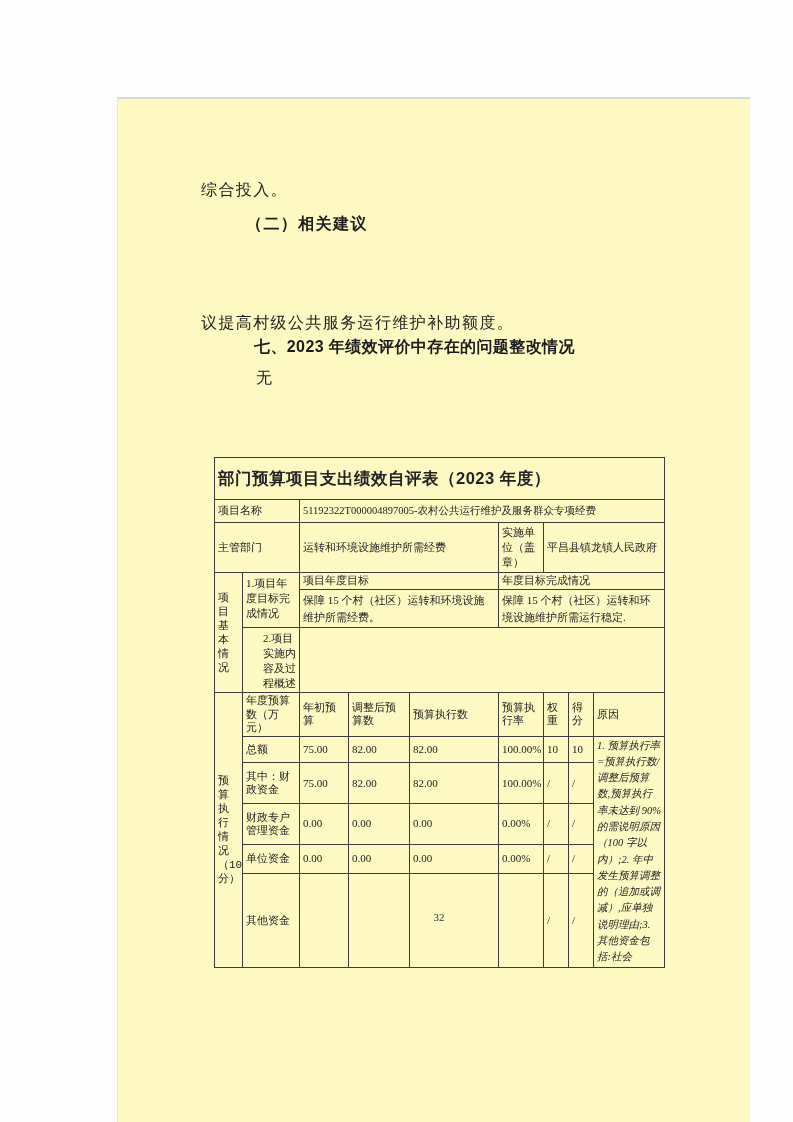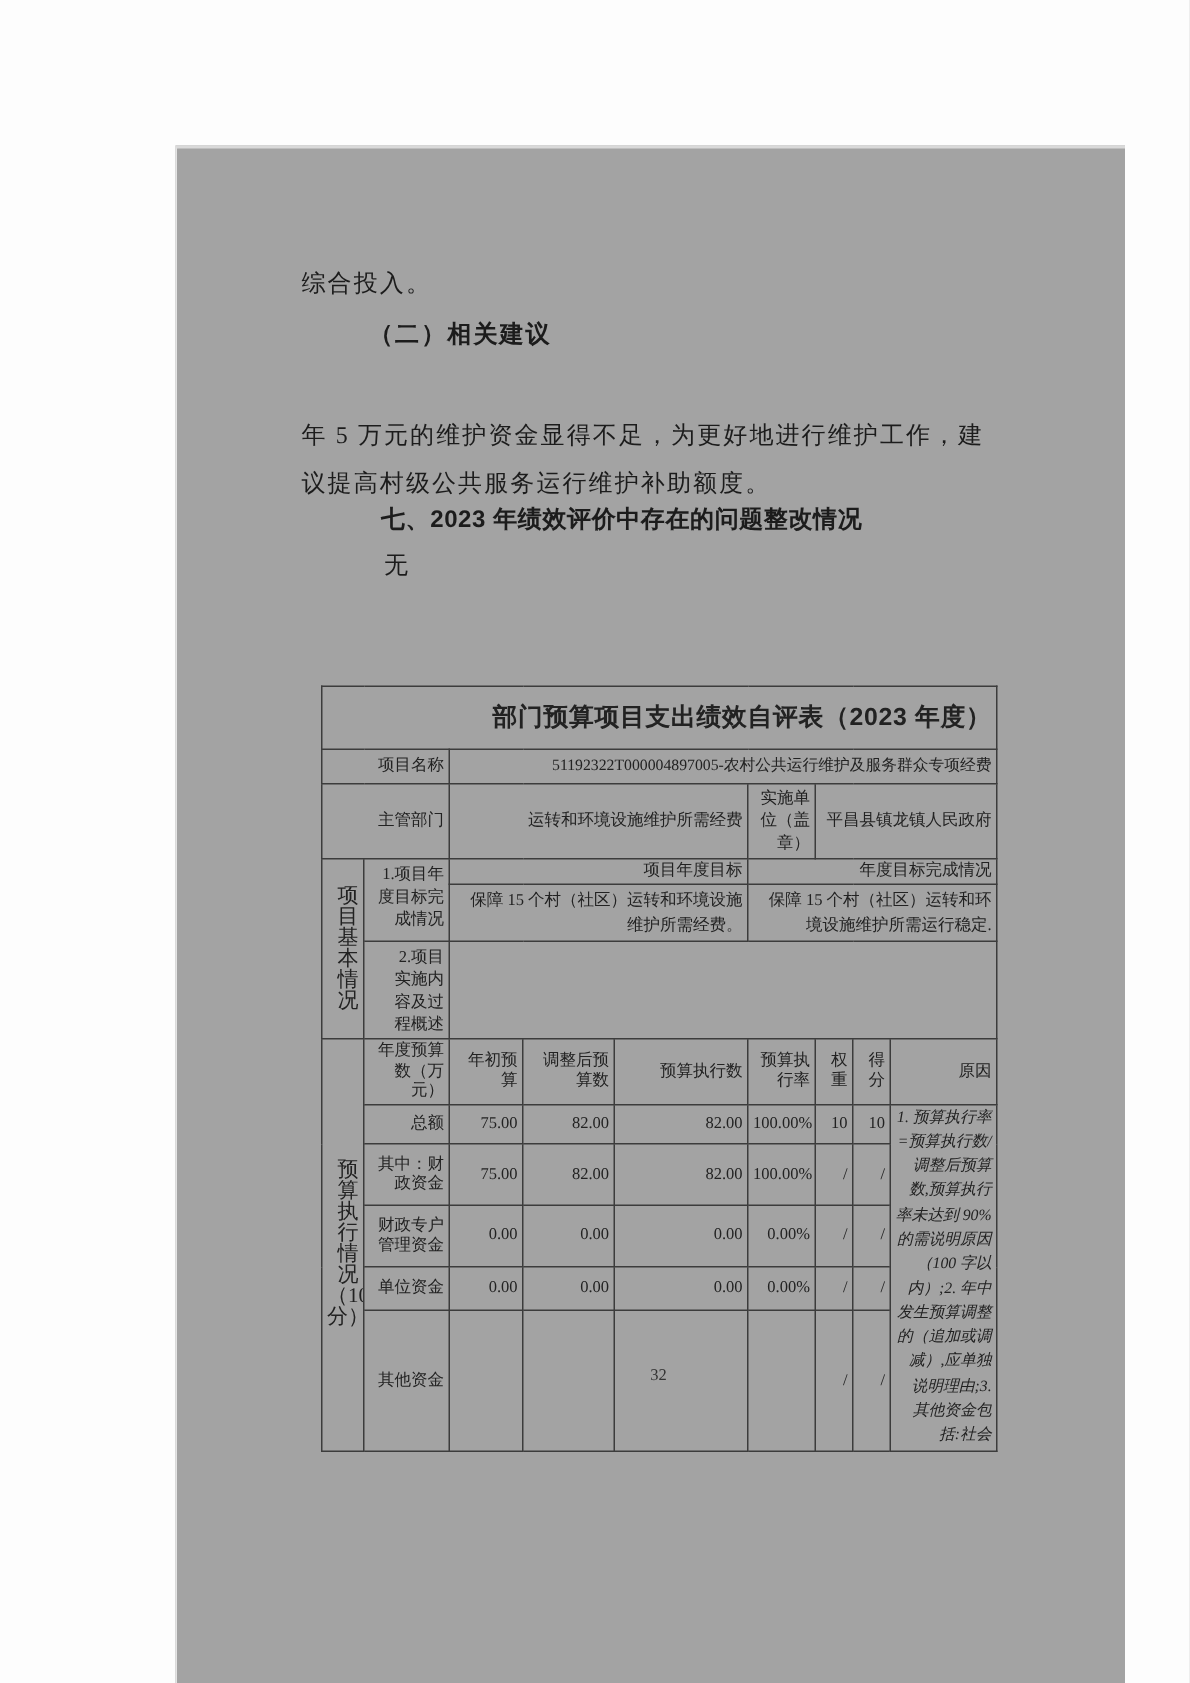--- a/index.html
+++ b/index.html
@@ -1,50 +1,49 @@
 <!DOCTYPE html>
 <html><head>
 <meta charset="utf-8">
 <style>
   * { margin:0; padding:0; box-sizing:border-box; }
   html,body { width:793px; height:1122px; background:#ffffff; overflow:hidden;
               font-family:"Liberation Serif","DejaVu Serif",serif; color:#1c1c1c; }
   .canvas { position:relative; width:793px; height:1122px; background:#fdfdfd; }
   .page { position:absolute; left:117px; top:97px; width:633px; height:1025px;
-          background:#a3a3a3; border-top:2px solid #d9d9d9; border-left:1px solid #e4e4e4; }
+          background:#fef9c3; border-top:2px solid #d9d9d9; border-left:1px solid #e4e4e4; }
   .bodyline { position:absolute; font-size:16px; line-height:22px; letter-spacing:1.4px; white-space:nowrap; }
   .bold { font-weight:bold; }
   .heading-sans { font-family:"Liberation Sans","DejaVu Sans",sans-serif; letter-spacing:0.4px; }
 
   table.selfeval { position:absolute; left:96px; top:358px; width:450px;
                    border-collapse:collapse; table-layout:fixed;
                    font-size:11px; line-height:13.5px; color:#222; }
-  table.selfeval td { border:1px solid #3c3c3c; padding:1px 3px; text-align:right; vertical-align:middle; overflow:hidden; }
+  table.selfeval td { border:1px solid #3c3c3c; padding:1px 3px; text-align:left; vertical-align:middle; overflow:hidden; }
   td.title-cell { font-size:16.5px; font-weight:bold; letter-spacing:0.5px;
                   font-family:"Liberation Sans","DejaVu Sans",sans-serif; }
   td.left { text-align:left; }
-  td.vlabel { white-space:pre-line; font-size:14px; line-height:14px; padding:1px 2px; }
+  td.vlabel { white-space:pre-line; font-size:11px; line-height:14px; padding:1px 2px;font-family:Liberation Mono, monospace; }
   td.goal { line-height:17px; padding:2px 4px; vertical-align:top; }
   td.reason { font-style:italic; font-size:10.5px; line-height:16.3px; text-align:left;
               vertical-align:top; padding:4px 3px 1px 4px; }
   td.num { font-size:11px; }
   .pagenum { position:absolute; left:96px; top:812px; width:450px; text-align:center;
              font-size:11px; color:#333; }
 </style>
 </head>
 <body>
 
 <div class="canvas">
   <div class="page">
 
     <div class="bodyline" style="left:83px; top:80px;">综合投入。</div>
 
     <div class="bodyline bold" style="left:128px; top:114px;">（二）相关建议</div>
 
-    <div class="bodyline" style="left:83px; top:181px;">年 5 万元的维护资金显得不足，为更好地进行维护工作，建</div>
     <div class="bodyline" style="left:83px; top:213px;">议提高村级公共服务运行维护补助额度。</div>
 
     <div class="bodyline bold heading-sans" style="left:136px; top:237px;">七、2023 年绩效评价中存在的问题整改情况</div>
 
     <div class="bodyline" style="left:138px; top:268px;">无</div>
 
 
     <table class="selfeval">
       <colgroup>
         <col style="width:28px">

